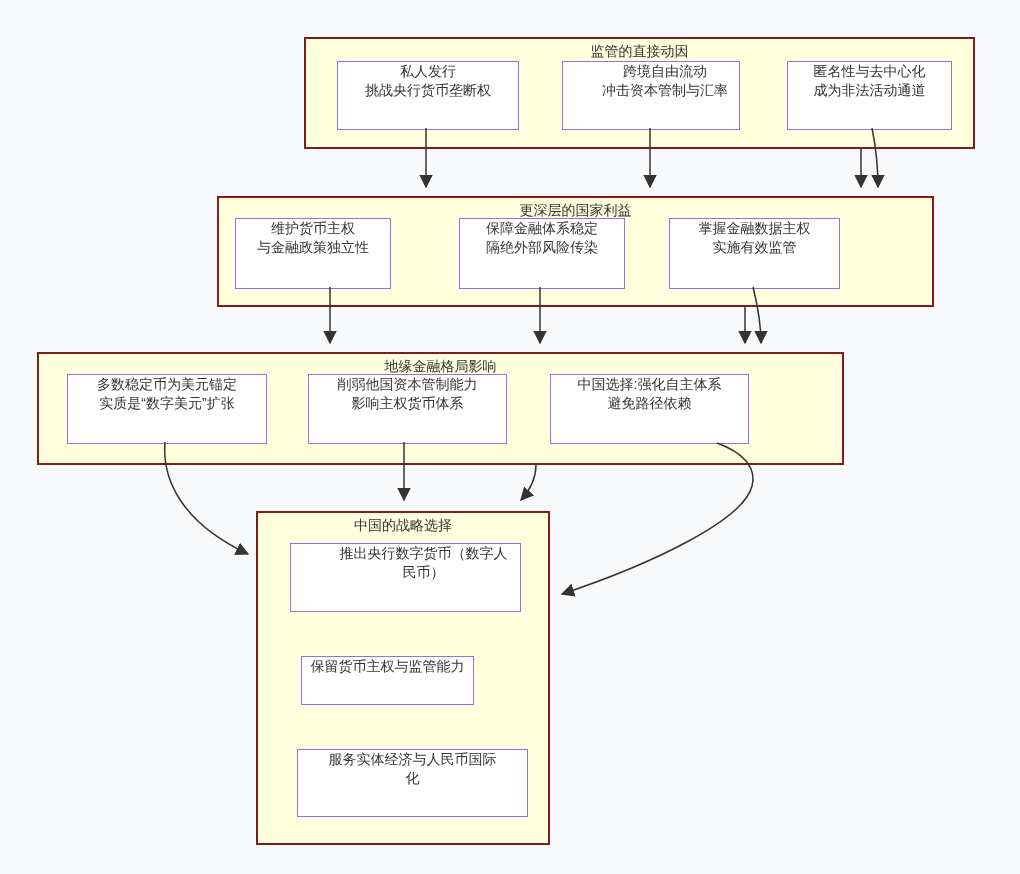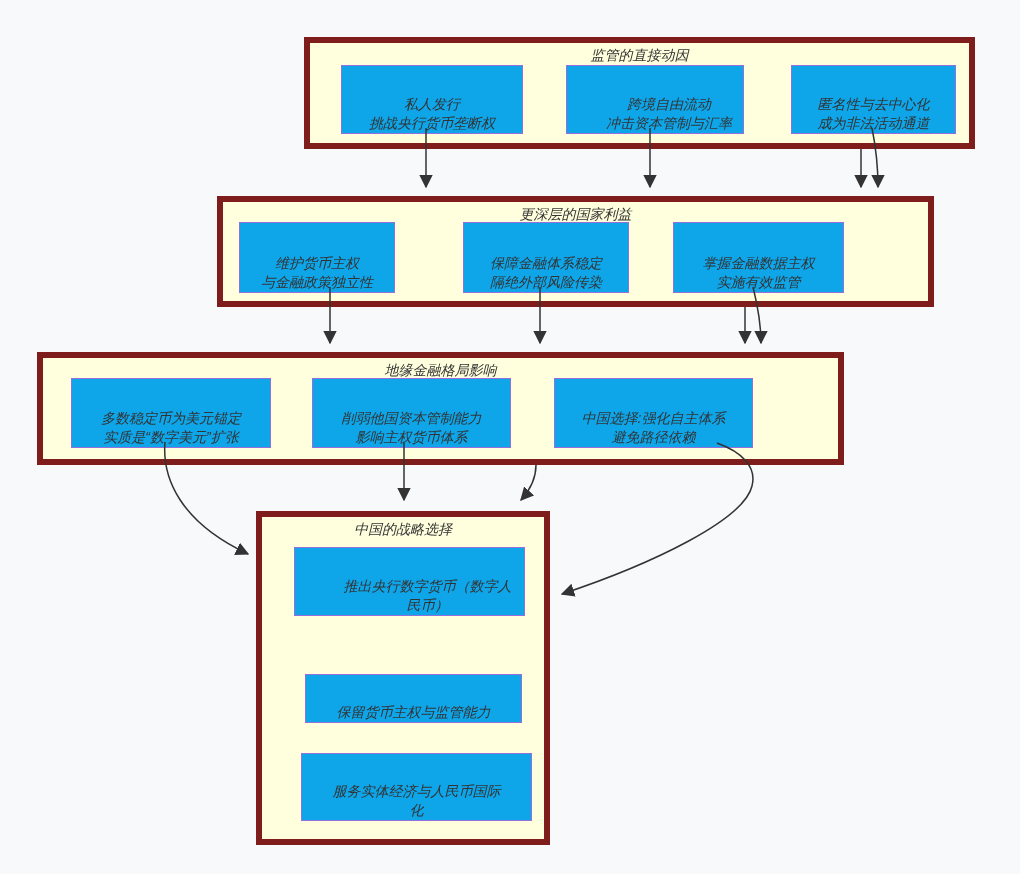--- a/index.html
+++ b/index.html
@@ -11,45 +11,44 @@
   .canvas {
     position: relative;
     width: 1020px;
     height: 874px;
     background: #f8f9fa;
     overflow: hidden;
   }
   .group {
     position: absolute;
     background: #ffffde;
-    border: 6px solid #7f1d1d;
+    border: 2px solid #7f1d1d;
     box-sizing: border-box;
-    font-style: italic;
   }
   .group-title {
     position: absolute;
     top: 4px;
     left: 0;
     right: 0;
     text-align: center;
     font-size: 14px;
     color: #333333;
   }
   .node {
     position: absolute;
-    background: #0ea5e9;
+    background: #ffffff;
     border: 1px solid #9370db;
     box-sizing: border-box;
     color: #333333;
     font-size: 14px;
     line-height: 19px;
     display: flex;
     flex-direction: column;
     align-items: center;
-    justify-content: flex-end;
+    justify-content: flex-start;
     text-align: center;
     white-space: nowrap;
   }
   .edges {
     position: absolute;
     left: 0;
     top: 0;
     width: 1020px;
     height: 874px;
     pointer-events: none;
@@ -112,21 +111,21 @@
       <div>避免路径依赖</div>
     </div>
   </div>
 
   <div class="group" style="left:256px; top:511px; width:294px; height:334px;">
     <div class="group-title">中国的战略选择</div>
     <div class="node" style="left:32px; top:30px; width:231px; height:69px;padding-left:36px;">
       <div>推出央行数字货币（数字人</div>
       <div>民币）</div>
     </div>
-    <div class="node" style="left:43px; top:157px; width:217px; height:49px;">
+    <div class="node" style="left:43px; top:143px; width:173px; height:49px;">
       <div>保留货币主权与监管能力</div>
     </div>
     <div class="node" style="left:32px; top:236px; width:231px; height:68px;margin-left:7px;">
       <div>服务实体经济与人民币国际</div>
       <div>化</div>
     </div>
   </div>
 
   <svg class="edges" viewBox="0 0 1020 874">
     <defs>

